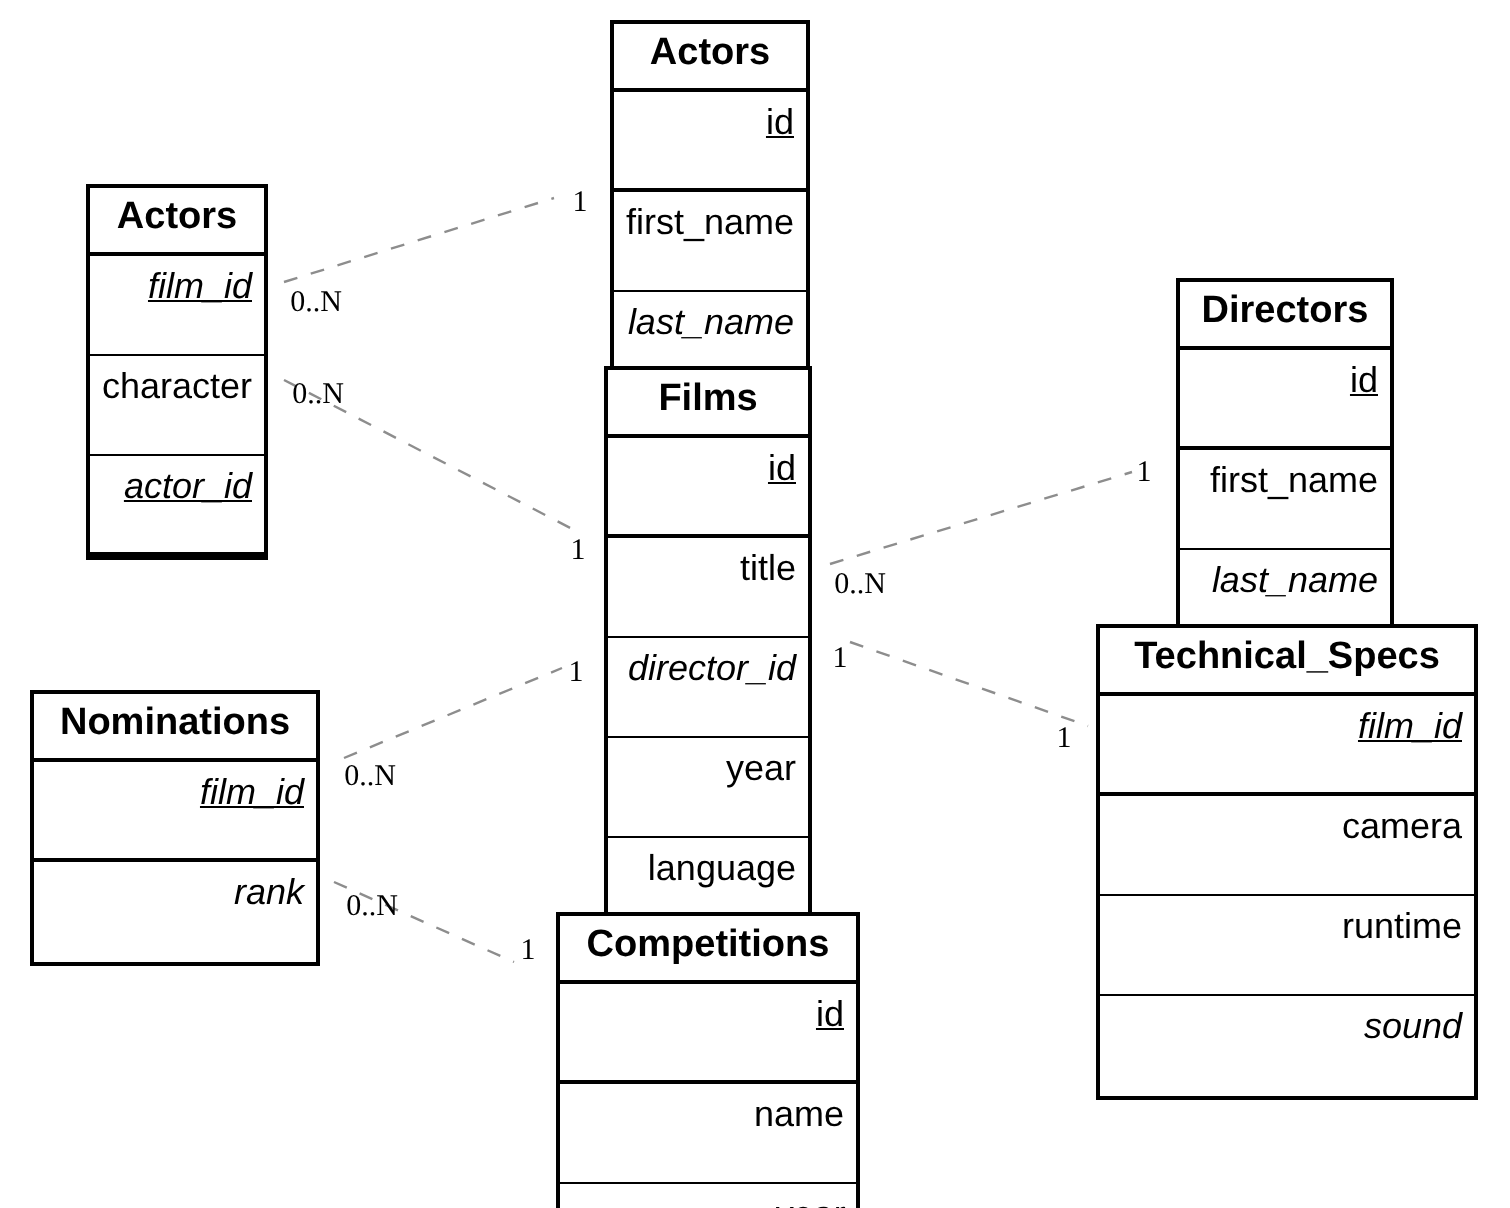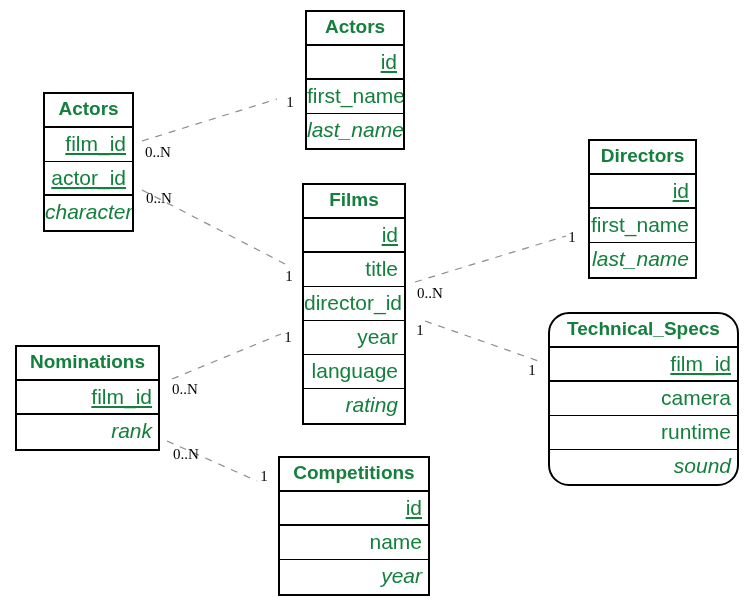--- a/index.html
+++ b/index.html
@@ -1,37 +1,37 @@
 <!DOCTYPE html>
 <html><head>
 <meta charset="utf-8">
 <style>
   html,body{margin:0;padding:0;background:#ffffff;}
   #canvas{position:relative;width:755px;height:604px;background:#ffffff;overflow:hidden;
           font-family:"Liberation Sans",sans-serif;}
   #rel-lines{position:absolute;left:0;top:0;width:755px;height:604px;pointer-events:none;}
 
-  .etable{position:absolute;background:#ffffff;border:2px solid #000;box-sizing:border-box;color:#15803d;}
+  .etable{position:absolute;background:#ffffff;border:2px solid #000;box-sizing:border-box;color:#000000;}
   .etable .hdr{height:34px;line-height:30px;box-sizing:border-box;border-bottom:2px solid #000;
                text-align:center;font-weight:bold;font-size:19px;overflow:hidden;white-space:nowrap;}
-  .etable .row{height:34px;line-height:31px;box-sizing:border-box;border-bottom:1.5px solid #000;
-               text-align:right;padding-right:6px;font-size:21px;overflow:hidden;white-space:nowrap;}
+  .etable .row{height:50px;line-height:31px;box-sizing:border-box;border-bottom:1.5px solid #000;
+               text-align:right;padding-right:6px;font-size:18px;overflow:hidden;white-space:nowrap;}
   .etable .row:last-child{border-bottom:none;font-style:italic;}
   .etable .row.pk{text-decoration:underline;}
-  .etable .row.fk{}
+  .etable .row.fk{font-style:italic;}
   .etable .row.pk-end{border-bottom:2.5px solid #000;}
 
   
   .t-actors{left:305px;top:10px;width:100px;}
   .t-roles{left:43px;top:92px;width:91px;}
   .t-films{left:302px;top:183px;width:104px;}
   .t-directors{left:588px;top:139px;width:109px;}
   .t-nominations{left:15px;top:345px;width:145px;}
   .t-competitions{left:278px;top:456px;width:152px;}
-  .t-technical-specs{left:548px;top:312px;width:191px;border-radius:21px;}
+  .t-technical-specs{left:548px;top:312px;width:191px;}
 
   .card{position:absolute;transform:translate(-50%,-50%);font-family:"Liberation Serif",serif;
         font-size:15px;color:#000;white-space:nowrap;}
 </style>
 </head>
 <body>
 
 <div id="canvas">
 
   <svg id="rel-lines" viewBox="0 0 755 604" xmlns="http://www.w3.org/2000/svg">
@@ -61,22 +61,22 @@
   <div class="etable t-actors">
     <div class="hdr">Actors</div>
     <div class="row pk pk-end">id</div>
     <div class="row">first_name</div>
     <div class="row">last_name</div>
   </div>
 
   <div class="etable t-roles">
     <div class="hdr">Actors</div>
     <div class="row pk fk">film_id</div>
+    <div class="row">character</div>
     <div class="row pk fk pk-end">actor_id</div>
-    <div class="row">character</div>
   </div>
 
   <div class="etable t-films">
     <div class="hdr">Films</div>
     <div class="row pk pk-end">id</div>
     <div class="row">title</div>
     <div class="row fk">director_id</div>
     <div class="row">year</div>
     <div class="row">language</div>
     <div class="row">rating</div>

